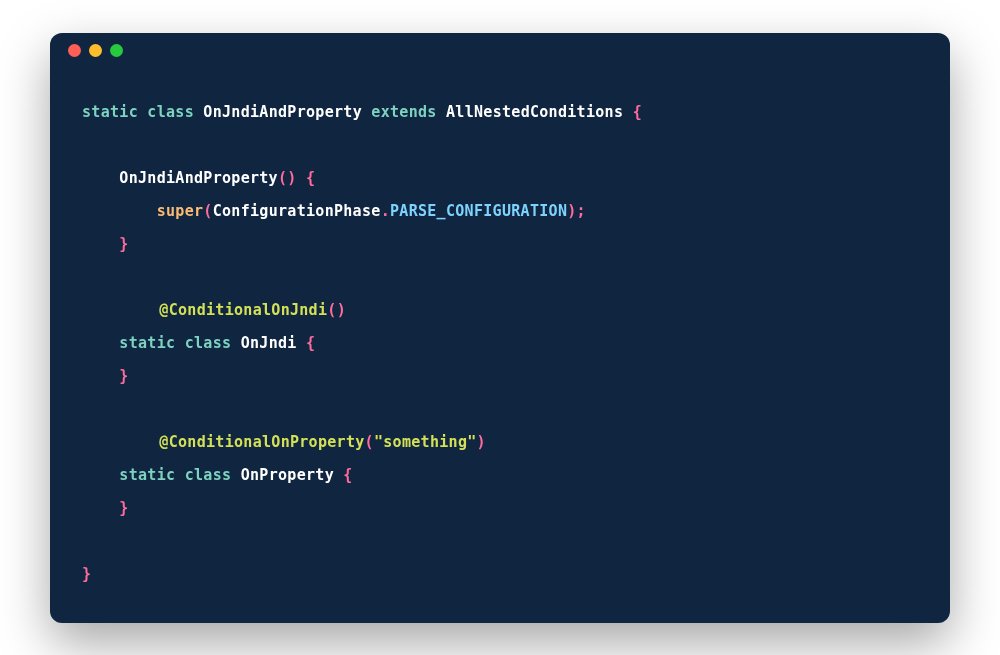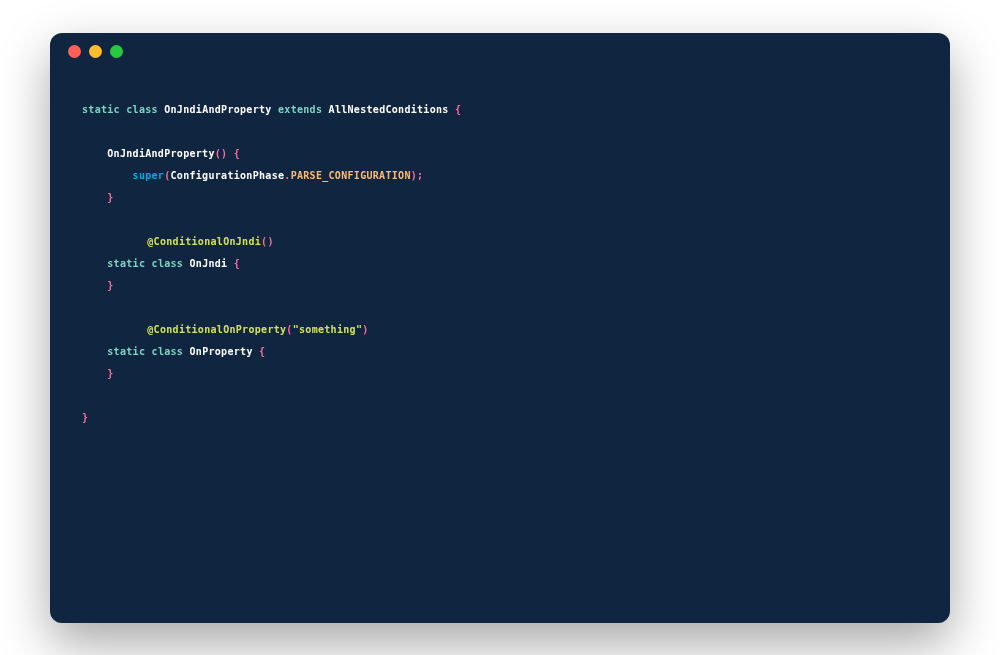--- a/index.html
+++ b/index.html
@@ -37,35 +37,35 @@
       width: 13px;
       height: 13px;
       border-radius: 50%;
     }
     .tl-red { background: #ff5f56; }
     .tl-yellow { background: #ffbd2e; }
     .tl-green { background: #27c93f; }
     .code-area {
       flex: 1;
       padding: 28px 32px 32px 32px;
-      font-size: 10px;
+      font-size: 15px;
       line-height: 2.2;
       color: #ffffff;
       white-space: pre;
       letter-spacing: 0.3px;
       font-weight: 600;
     }
     .kw { color: #7dd3c0; }
     .cls { color: #ffffff; }
     .ext { color: #7dd3c0; }
     .brace { color: #ff6b9d; }
     .paren { color: #ff6b9d; }
-    .fn { color: #0ea5e9; }
+    .fn { color: #fdba74; }
     .dot { color: #ff6b9d; }
-    .const { color: #fdba74; }
+    .const { color: #7dd3fc; }
     .semi { color: #ff6b9d; }
     .anno { color: #d4e157; margin-left: 40px; }
     .str { color: #d4e157; }
     .line {
       display: block;
     }
   </style>
 </head>
 <body>
 

